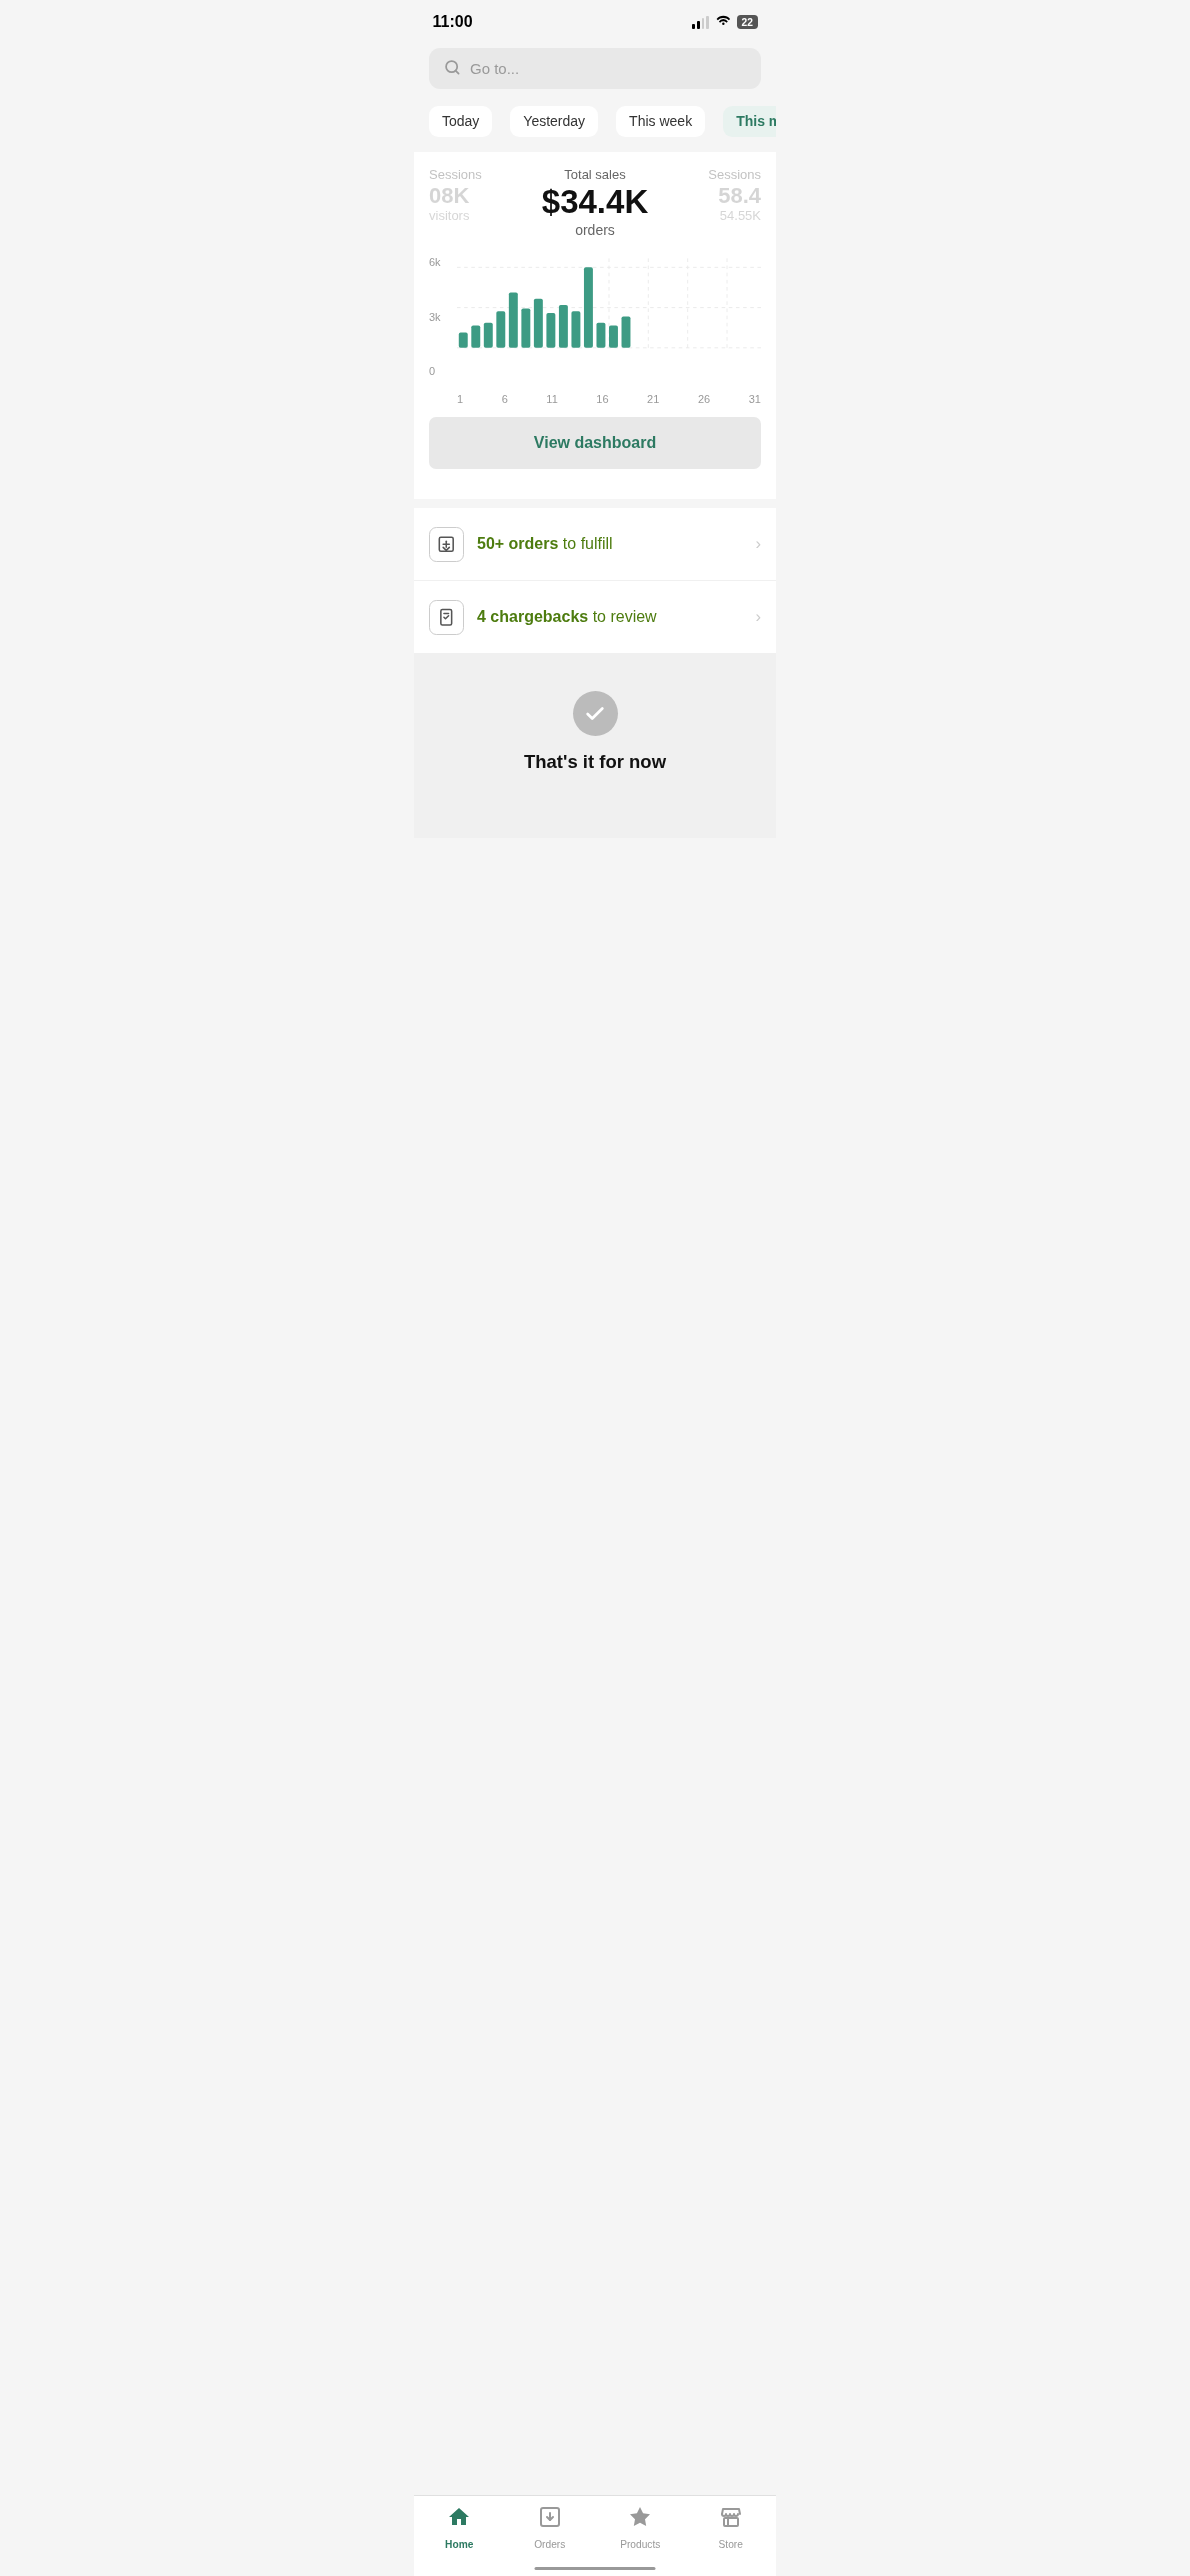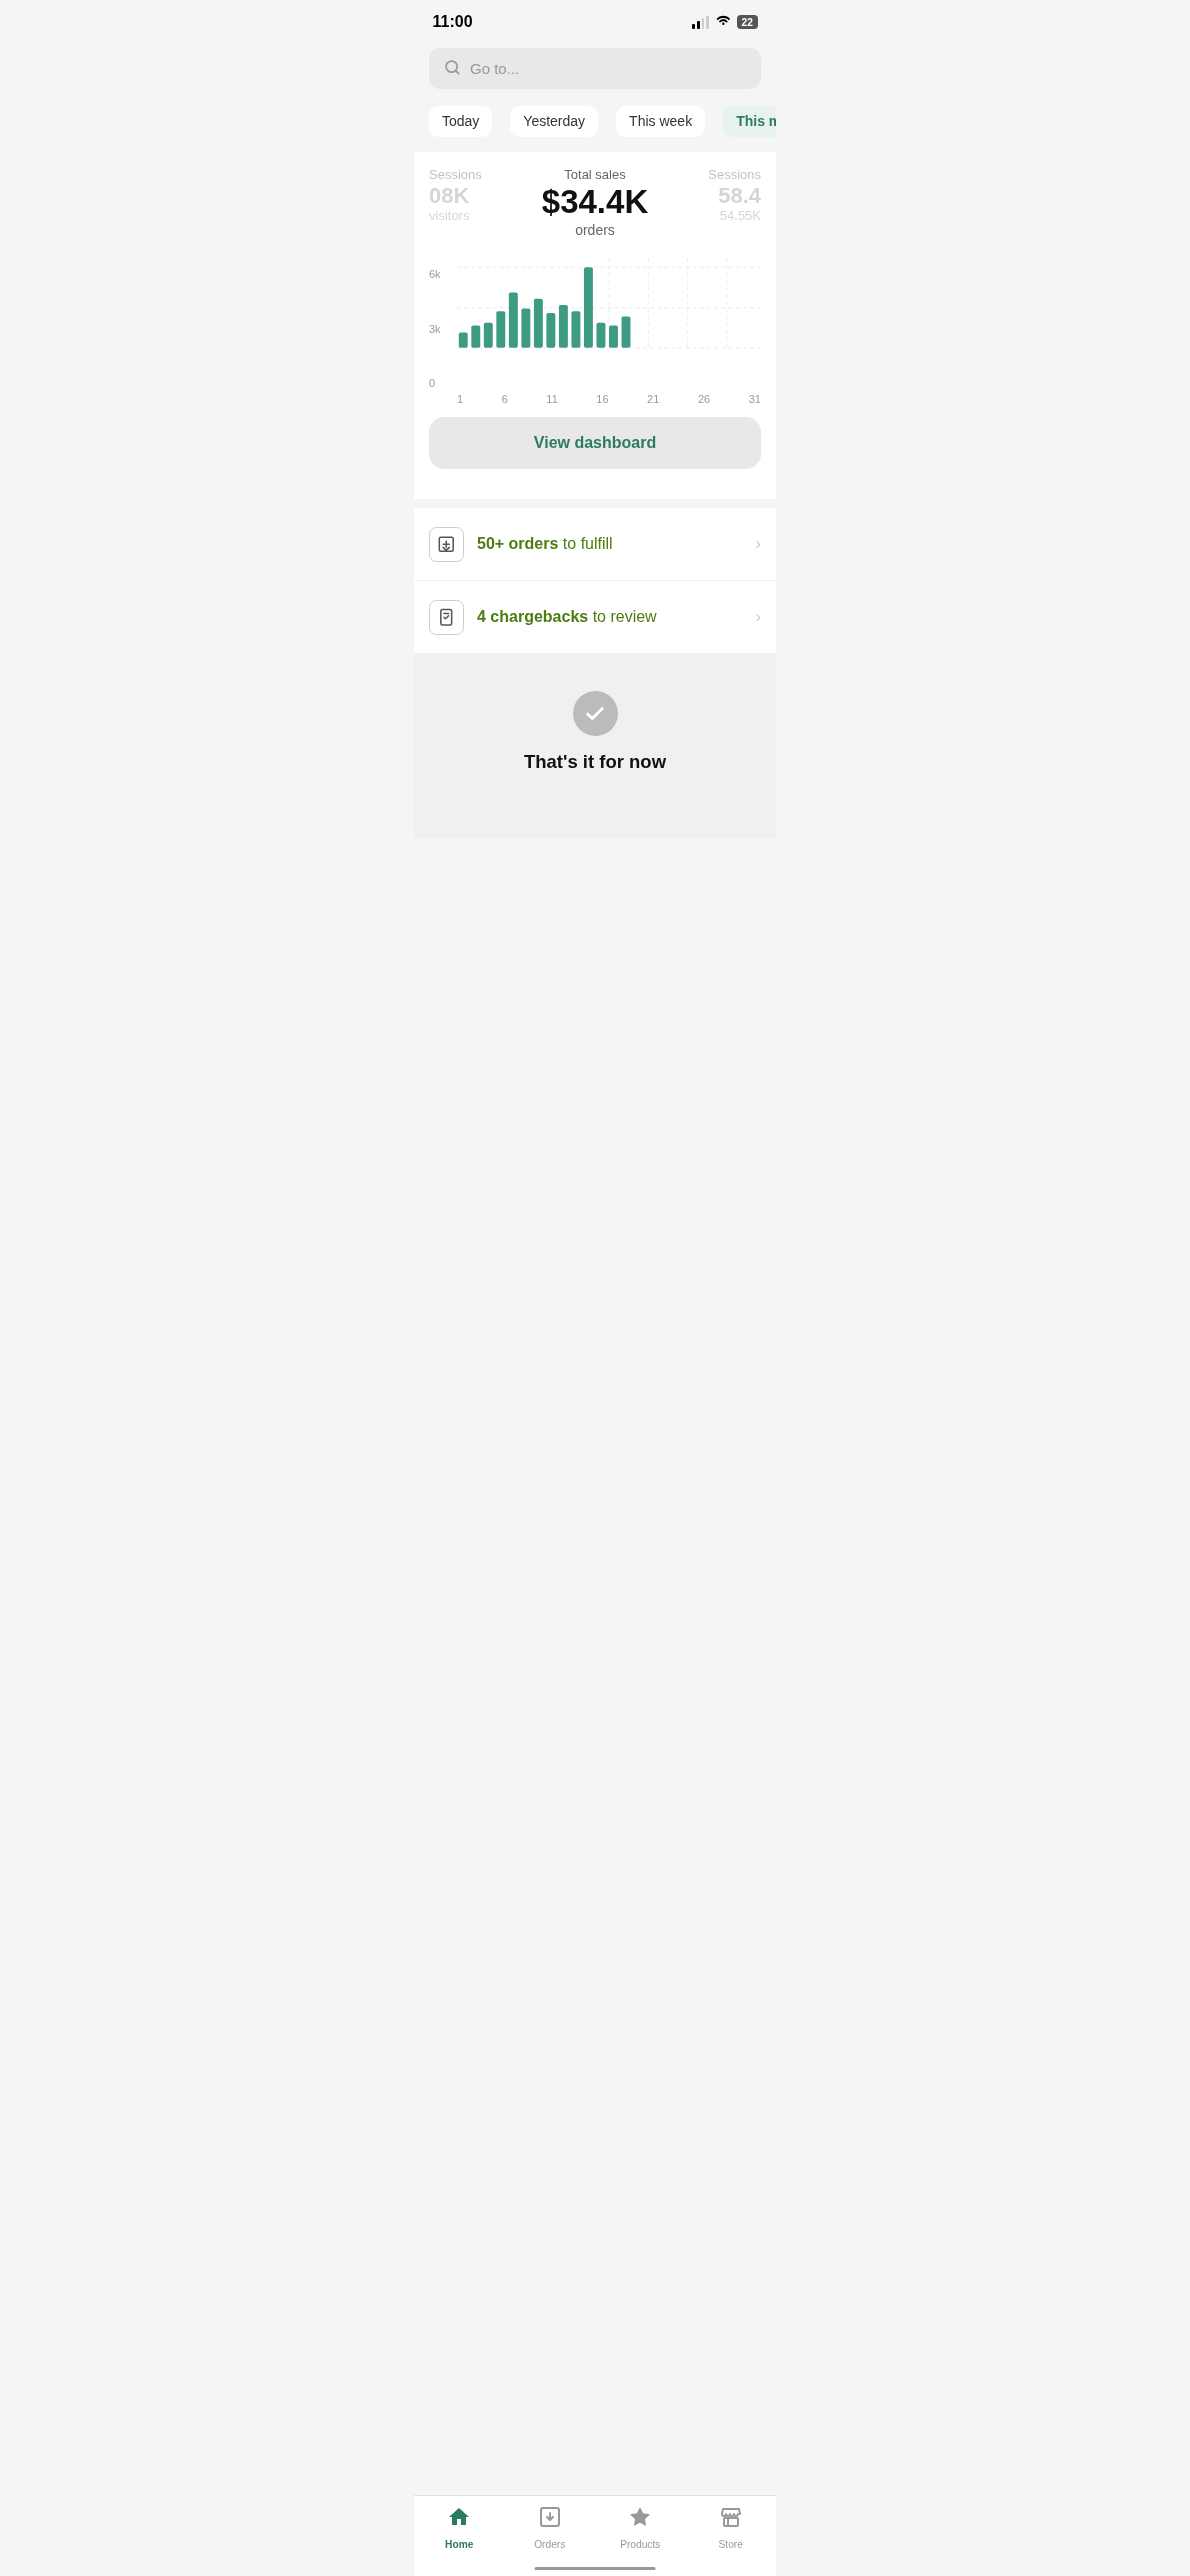--- a/index.html
+++ b/index.html
@@ -175,36 +175,36 @@
       justify-content: space-between;
       padding: 3.7px 0 0 28px;
     }
     .chart-label {
       font-size: 11px;
       color: #999;
     }
     .y-labels {
       position: absolute;
       left: 0;
-      top: 12px;
+      top: 0;
       height: 121px;
       display: flex;
       flex-direction: column;
       justify-content: space-between;
     }
     .y-label {
       font-size: 11px;
       color: #999;
     }
 
     
     .view-dashboard-btn {
       margin: 3.7px 15px 15px;
       background: #e8e8e8;
-      border-radius: 15px;
+      border-radius: 7px;
       padding: 16.7px;
       text-align: center;
       cursor: pointer;
       border: none;
       width: calc(100% - 30px);
     }
     .view-dashboard-text {
       color: #2d7a62;
       font-size: 16px;
       font-weight: 600;

